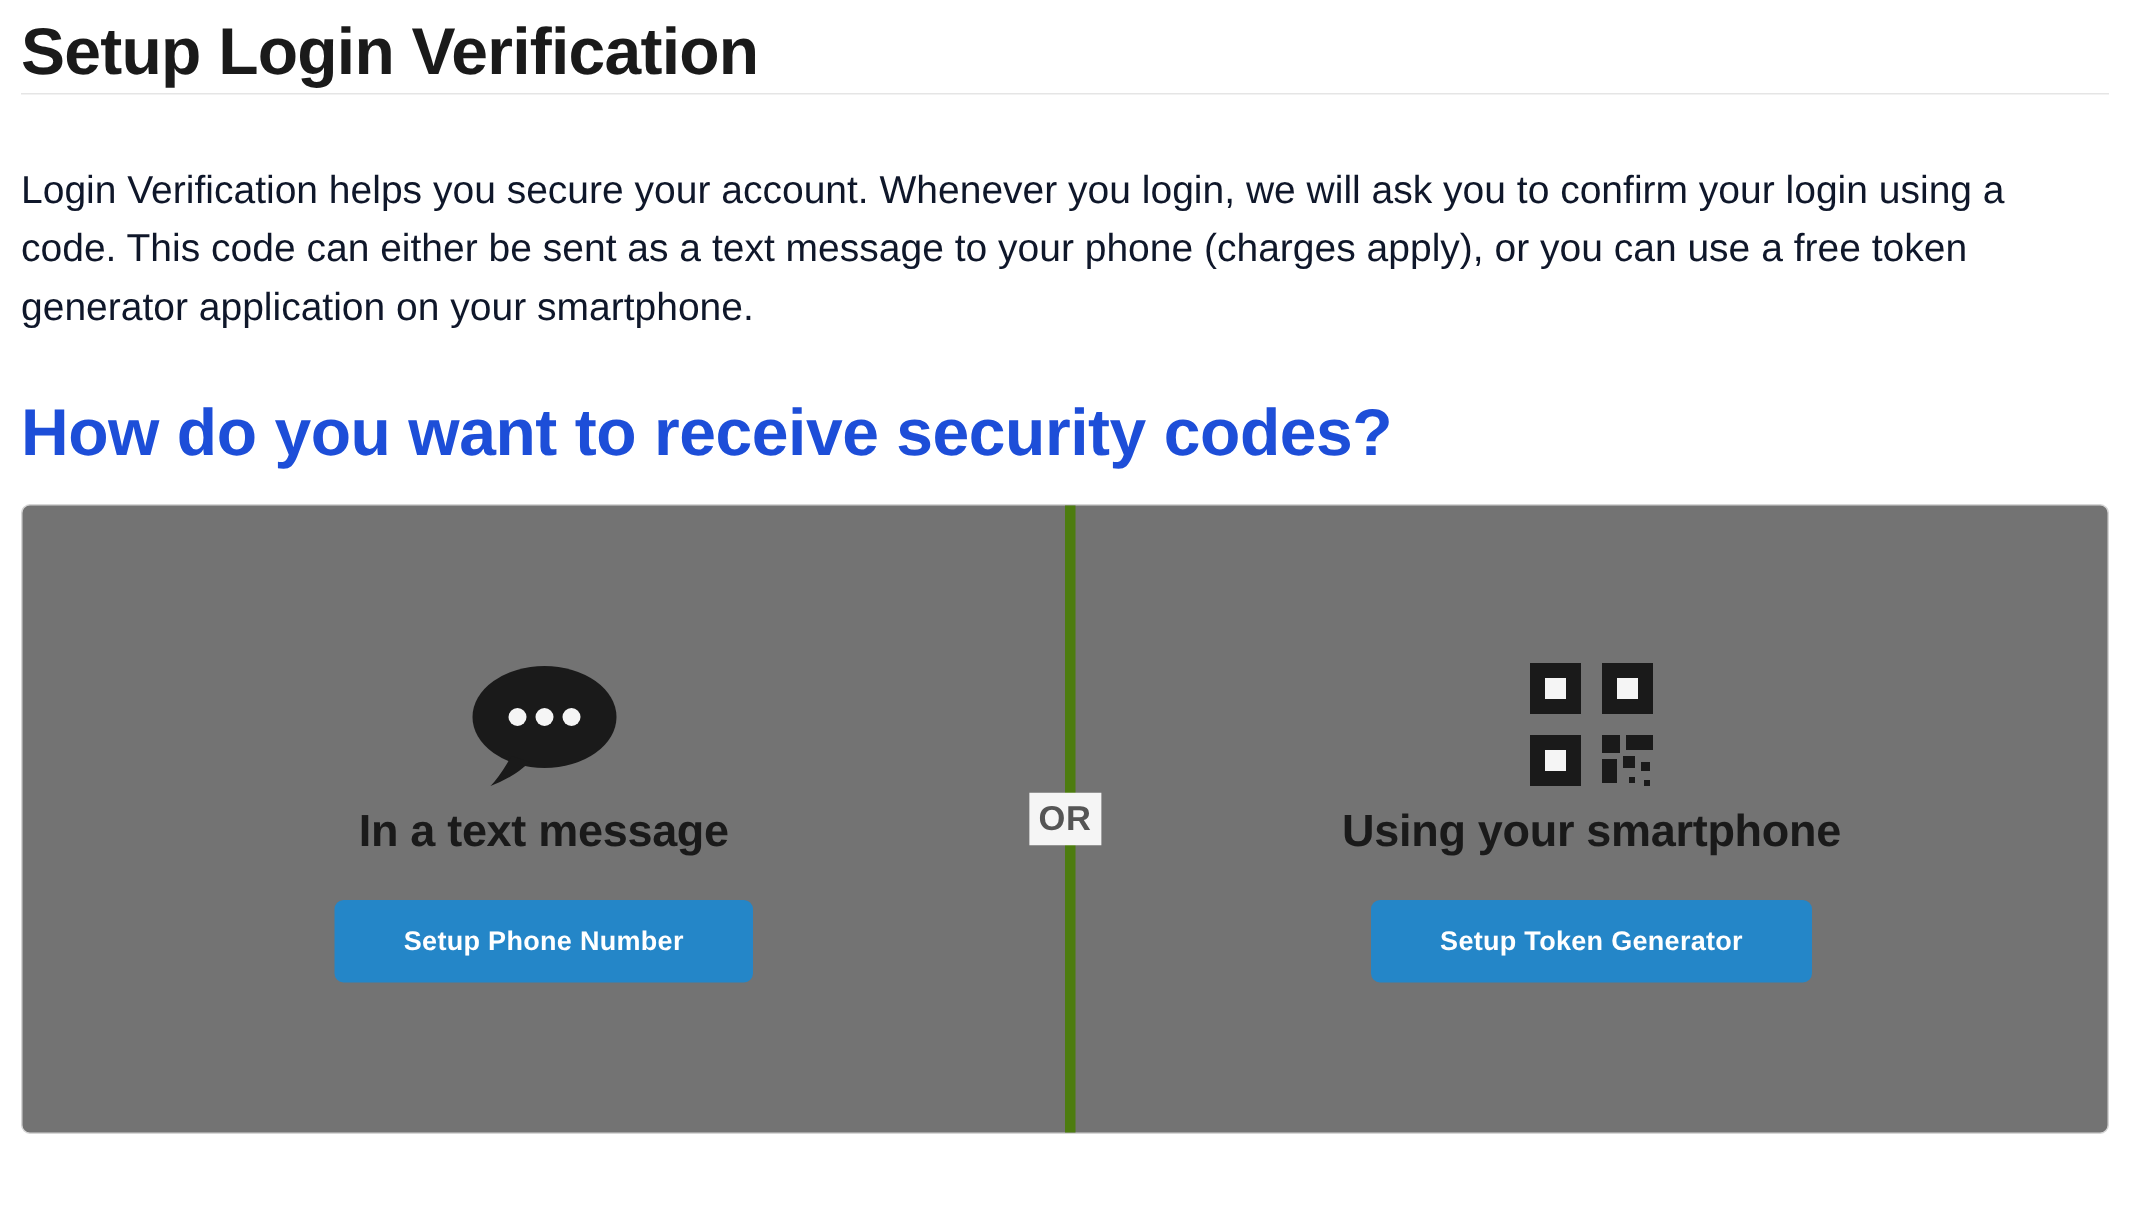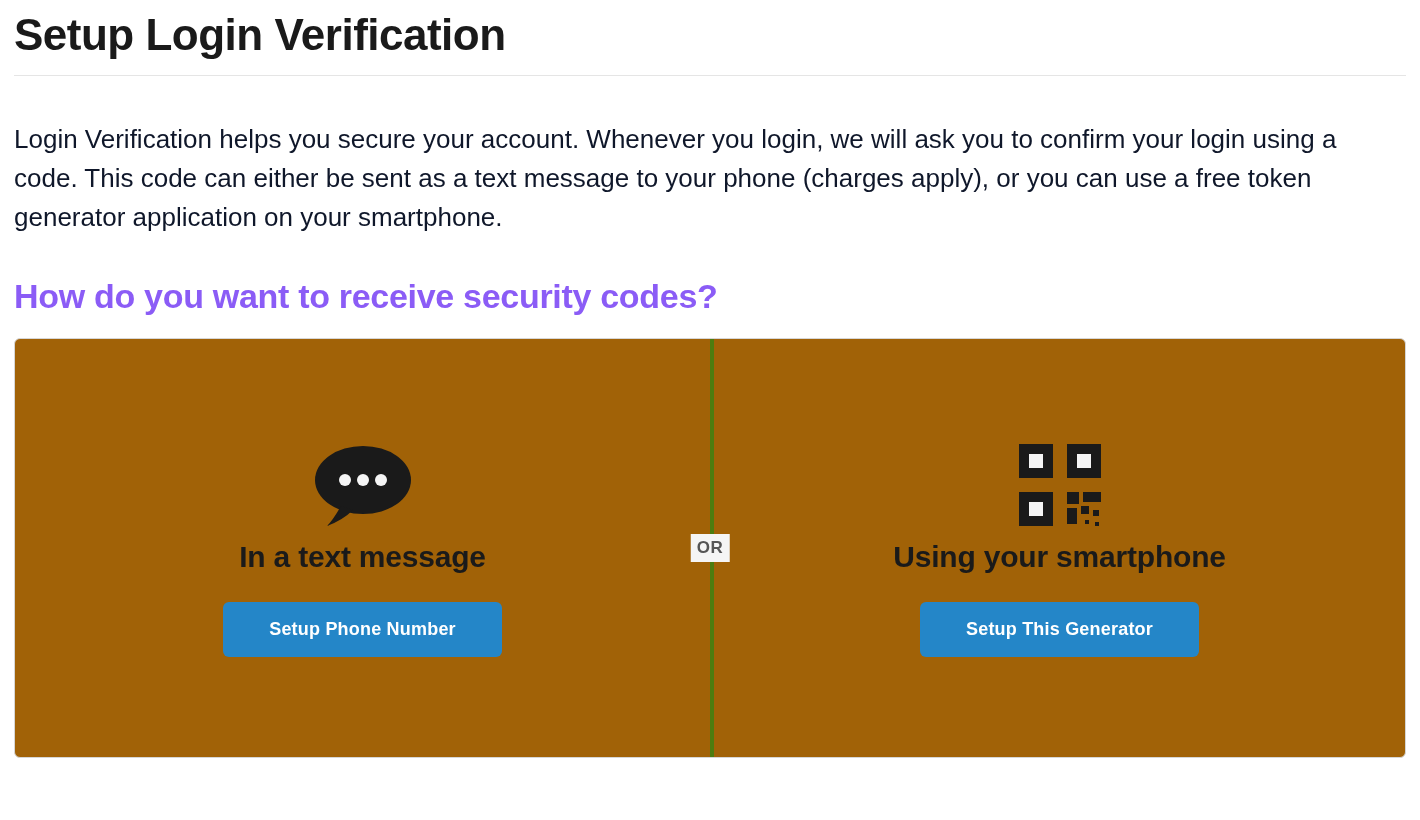--- a/index.html
+++ b/index.html
@@ -11,64 +11,64 @@
       font-family: "Lucida Grande", "Segoe UI", -apple-system, BlinkMacSystemFont, sans-serif;
       background: #fff;
       color: #1a1a1a;
       padding: 10px 14px;
     }
     .page-title {
       font-size: 44px;
       font-weight: 700;
       letter-spacing: -0.5px;
       color: #1a1a1a;
-      padding-bottom: 15px;
+      padding-bottom: 2px;
       border-bottom: 1px solid #e5e5e5;
       margin-bottom: 44px;
     }
     .intro-text {
       font-size: 26px;
       line-height: 1.5;
       color: #0f172a;
       margin-bottom: 40px;
     }
     .subheading {
-      font-size: 34px;
+      font-size: 44px;
       font-weight: 700;
       letter-spacing: -0.3px;
-      color: #8b5cf6;
+      color: #1d4ed8;
       margin-bottom: 22px;
     }
     .options-panel {
       display: flex;
       align-items: stretch;
-      background: #a16207;
+      background: #737373;
       border: 1px solid #d6d6d6;
       border-radius: 6px;
       position: relative;
       min-height: 420px;
     }
     .option {
       flex: 1 1 50%;
       display: flex;
       flex-direction: column;
       align-items: center;
       justify-content: center;
       padding: 70px 40px;
       position: relative;
     }
     .option + .option {
-      border-left: 4px solid #4d7c0f;
+      border-left: 7px solid #4d7c0f;
     }
     .or-badge {
       position: absolute;
       left: 50%;
       top: 50%;
       transform: translate(-50%, -50%);
-      font-size: 17px;
+      font-size: 23px;
       font-weight: 700;
       color: #555;
       background: #f5f5f5;
       padding: 4px 6px;
       letter-spacing: 0.5px;
       pointer-events: none;
     }
     .option-icon {
       width: 120px;
       height: 90px;
@@ -138,18 +138,18 @@
         <rect x="52" y="52" width="12" height="12" fill="#1a1a1a"></rect>
         <rect x="68" y="52" width="18" height="10" fill="#1a1a1a"></rect>
         <rect x="52" y="68" width="10" height="16" fill="#1a1a1a"></rect>
         <rect x="66" y="66" width="8" height="8" fill="#1a1a1a"></rect>
         <rect x="78" y="70" width="6" height="6" fill="#1a1a1a"></rect>
         <rect x="70" y="80" width="4" height="4" fill="#1a1a1a"></rect>
         <rect x="80" y="82" width="4" height="4" fill="#1a1a1a"></rect>
       </svg>
     </div>
     <div class="option-title">Using your smartphone</div>
-    <button class="btn-primary">Setup This Generator</button>
+    <button class="btn-primary">Setup Token Generator</button>
   </div>
 
   <div class="or-badge">OR</div>
 
 </div>
 
 </body></html>

